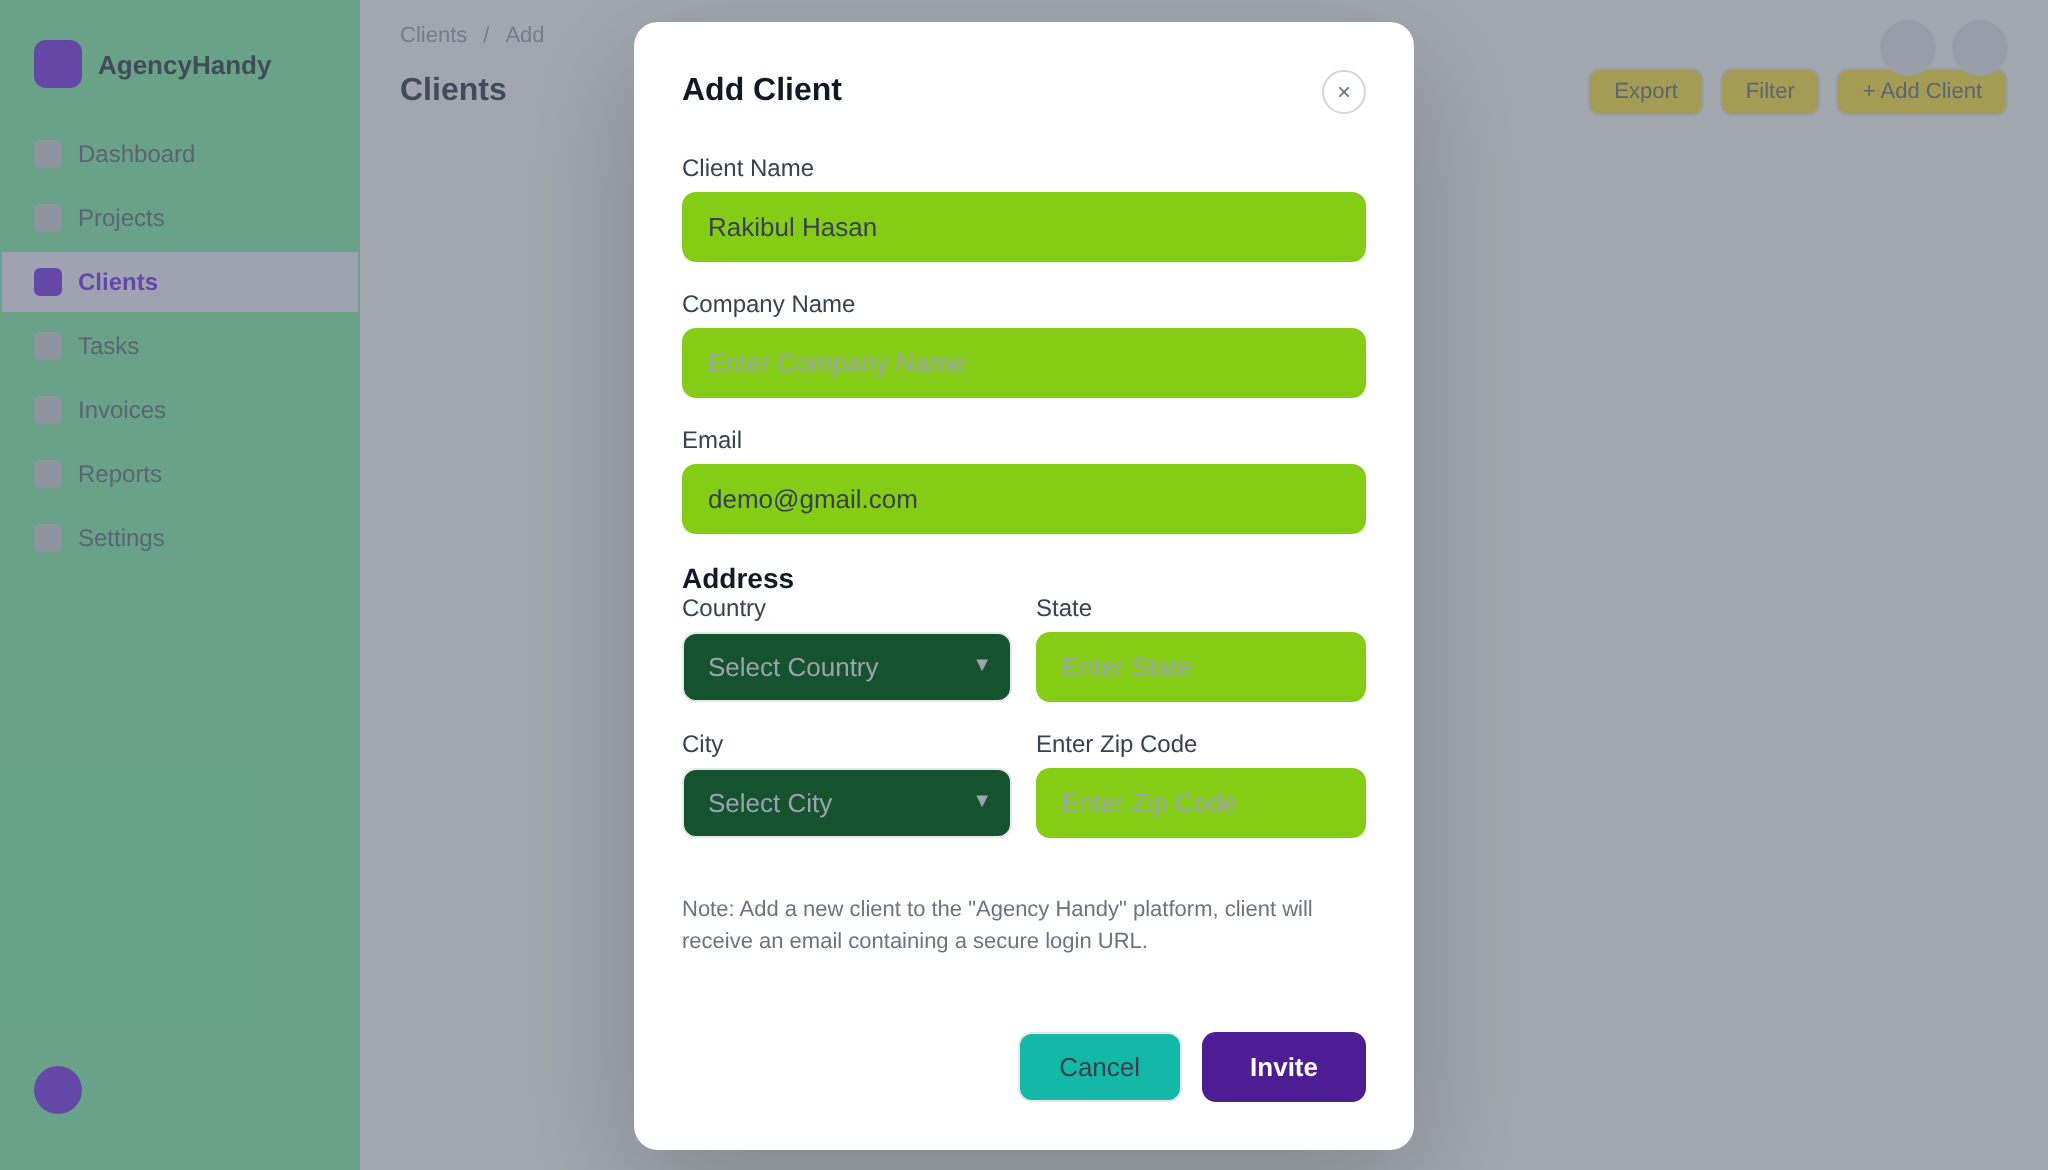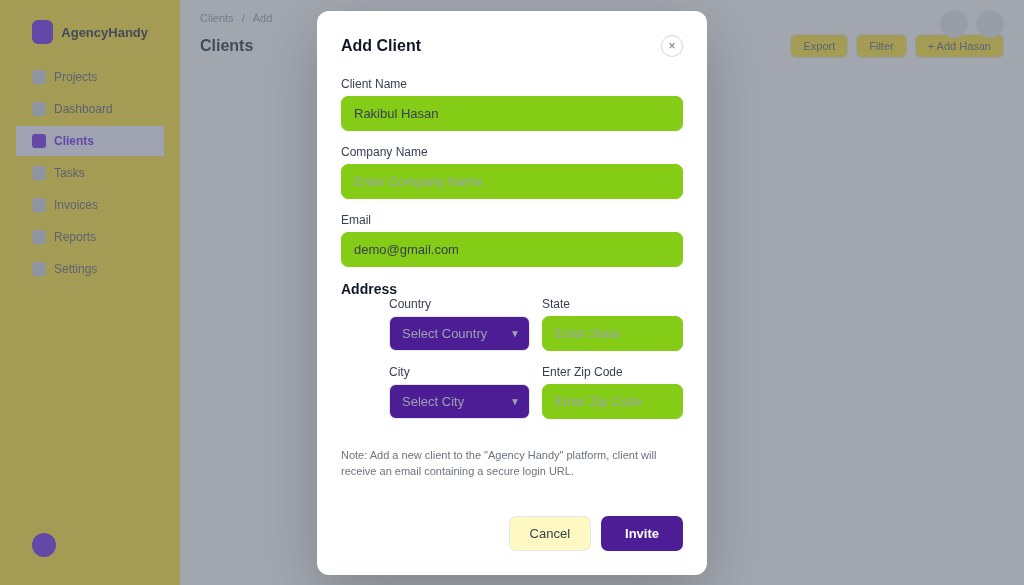--- a/index.html
+++ b/index.html
@@ -15,23 +15,23 @@
     
     .app-bg {
       position: absolute;
       inset: 0;
       background: #f0f2f5;
       display: flex;
     }
 
     .sidebar {
       width: 180px;
-      background: #fde047;
+      background: #86efac;
       height: 100%;
-      padding: 12px 16px;
+      padding: 12px 1px;
       display: flex;
       flex-direction: column;
       gap: 2px;
     }
 
     .sidebar-logo {
       padding: 8px 16px 16px;
       display: flex;
       align-items: center;
       gap: 8px;
@@ -223,35 +223,34 @@
       font-size: 14px;
       font-weight: 700;
       color: #111827;
       margin-bottom: 0;
     }
 
     .two-col {
       display: grid;
       grid-template-columns: 1fr 1fr;
       gap: 12px;
-      margin-left: 48px;
     }
 
     .form-select-wrapper {
       position: relative;
     }
 
     .form-select {
       width: 100%;
       padding: 9px 14px 9px 12px;
       border: 1px solid #e5e7eb;
       border-radius: 7px;
       font-size: 13px;
       color: #9ca3af;
-      background: #4c1d95;
+      background: #14532d;
       appearance: none;
       outline: none;
       cursor: pointer;
     }
 
     .select-chevron {
       position: absolute;
       right: 10px;
       top: 50%;
       transform: translateY(-50%);
@@ -270,21 +269,21 @@
     .modal-footer {
       display: flex;
       justify-content: flex-end;
       gap: 10px;
     }
 
     .btn-cancel {
       padding: 9px 20px;
       border-radius: 7px;
       border: 1px solid #e5e7eb;
-      background: #fef9c3;
+      background: #14b8a6;
       font-size: 13px;
       color: #374151;
       cursor: pointer;
       font-weight: 500;
     }
 
     .btn-invite {
       padding: 9px 24px;
       border-radius: 7px;
       border: none;
@@ -300,25 +299,25 @@
 
 <div class="app-bg">
 
   <div class="sidebar">
     <div class="sidebar-logo">
       <div class="sidebar-logo-icon"></div>
       <span class="sidebar-logo-text">AgencyHandy</span>
     </div>
     <div class="sidebar-item">
       <div class="sidebar-item-dot"></div>
+      <span>Dashboard</span>
+    </div>
+    <div class="sidebar-item">
+      <div class="sidebar-item-dot"></div>
       <span>Projects</span>
-    </div>
-    <div class="sidebar-item">
-      <div class="sidebar-item-dot"></div>
-      <span>Dashboard</span>
     </div>
     <div class="sidebar-item active">
       <div class="sidebar-item-dot"></div>
       <span>Clients</span>
     </div>
     <div class="sidebar-item">
       <div class="sidebar-item-dot"></div>
       <span>Tasks</span>
     </div>
     <div class="sidebar-item">
@@ -341,21 +340,21 @@
     <div class="breadcrumb-bar">
       <span>Clients</span>
       <span>/</span>
       <span>Add</span>
     </div>
     <div class="page-header">
       <span class="page-title-bg">Clients</span>
       <div class="header-actions">
         <button class="header-btn">Export</button>
         <button class="header-btn">Filter</button>
-        <button class="header-btn">+ Add Hasan</button>
+        <button class="header-btn">+ Add Client</button>
       </div>
     </div>
   </div>
 
   <div class="top-bar">
     <div class="top-bar-icon"></div>
     <div class="top-bar-icon"></div>
   </div>
 </div>
 

